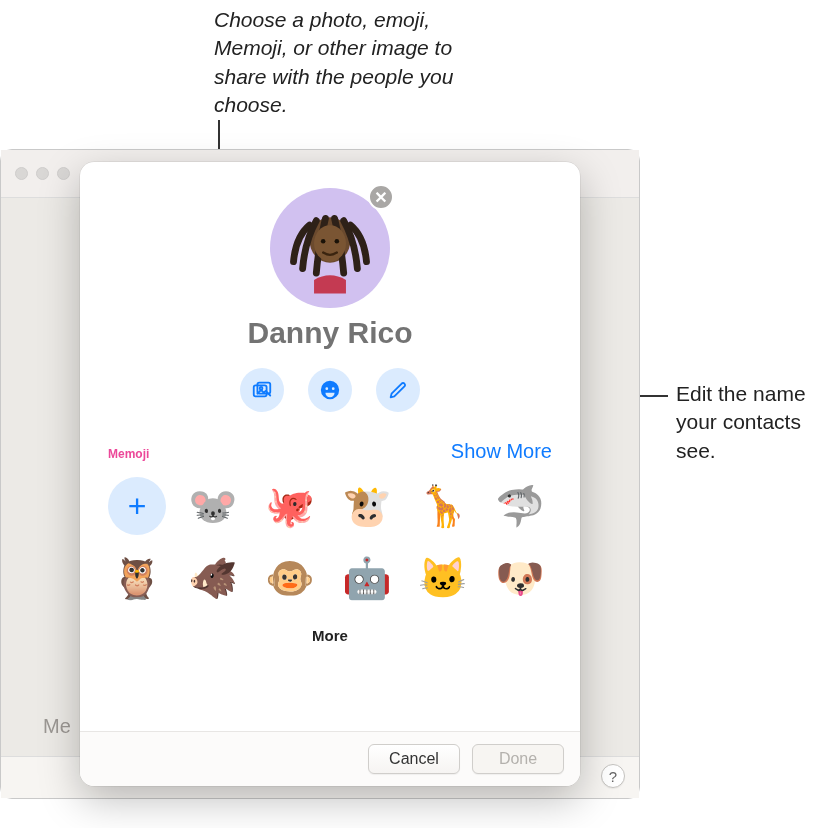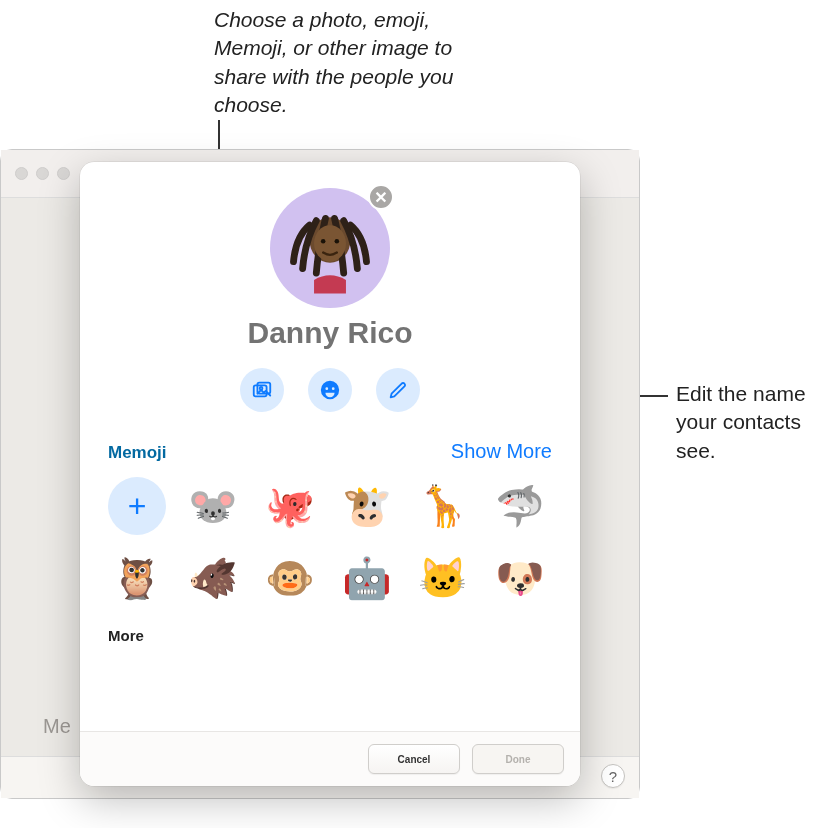--- a/index.html
+++ b/index.html
@@ -132,61 +132,60 @@
     cursor:pointer;
   }
   .act svg { width:22px; height:22px; }
   .act.stroke svg * { stroke:#0f7bff; fill:none; stroke-width:2; stroke-linecap:round; stroke-linejoin:round;}
   .act.fill svg * { fill:#0f7bff; stroke:none; }
 
   .section-header {
     display:flex; justify-content:space-between; align-items:baseline;
     margin-bottom: 14px;
   }
-  .section-label { font-size:17px; font-weight:700; color:#0369a1; }
+  .section-label { font-size:12px; font-weight:700; color:#ec4899; }
   .show-more { font-size:20px; color:#0f7bff; cursor:pointer; }
 
   .grid {
     display:grid;
     grid-template-columns: repeat(6, 1fr);
     gap: 14px 16px;
     margin-bottom: 20px;
   }
   .cell {
     width:58px; height:58px; border-radius:50%;
     display:flex; align-items:center; justify-content:center;
     font-size: 40px;
     cursor:pointer;
   }
   .cell.add {
     background:#dbebfe;
     color:#0f7bff;
     font-size:32px; font-weight:300;
   }
 
-  .more-label { font-size:15px; font-weight:700; color:#222; margin-top:2px;}
+  .more-label { font-size:15px; font-weight:700; color:#222; margin-top:2px;text-align:center;}
 
   .modal-footer {
     display:flex; justify-content:flex-end; gap:12px;
     padding: 12px 16px;
     border-top: 1px solid #e8e6e4;
     background:#fcfbfa;
   }
   .btn {
     height:30px;
     min-width:92px;
     padding: 0 18px;
     border-radius:6px;
     border:1px solid #d0cecb;
     background: linear-gradient(#ffffff,#f6f4f2);
-    font-size:10px; color:#333;
+    font-size:16px; color:#333;
     display:flex; align-items:center; justify-content:center;
     cursor:pointer;
     box-shadow: 0 1px 1px rgba(0,0,0,0.05);
-    font-weight: bold;
   }
   .btn.disabled {
     color:#b4b1ad;
     cursor:default;
     background:#f7f5f2;
   }
 </style>
 </head>
 <body>
 

